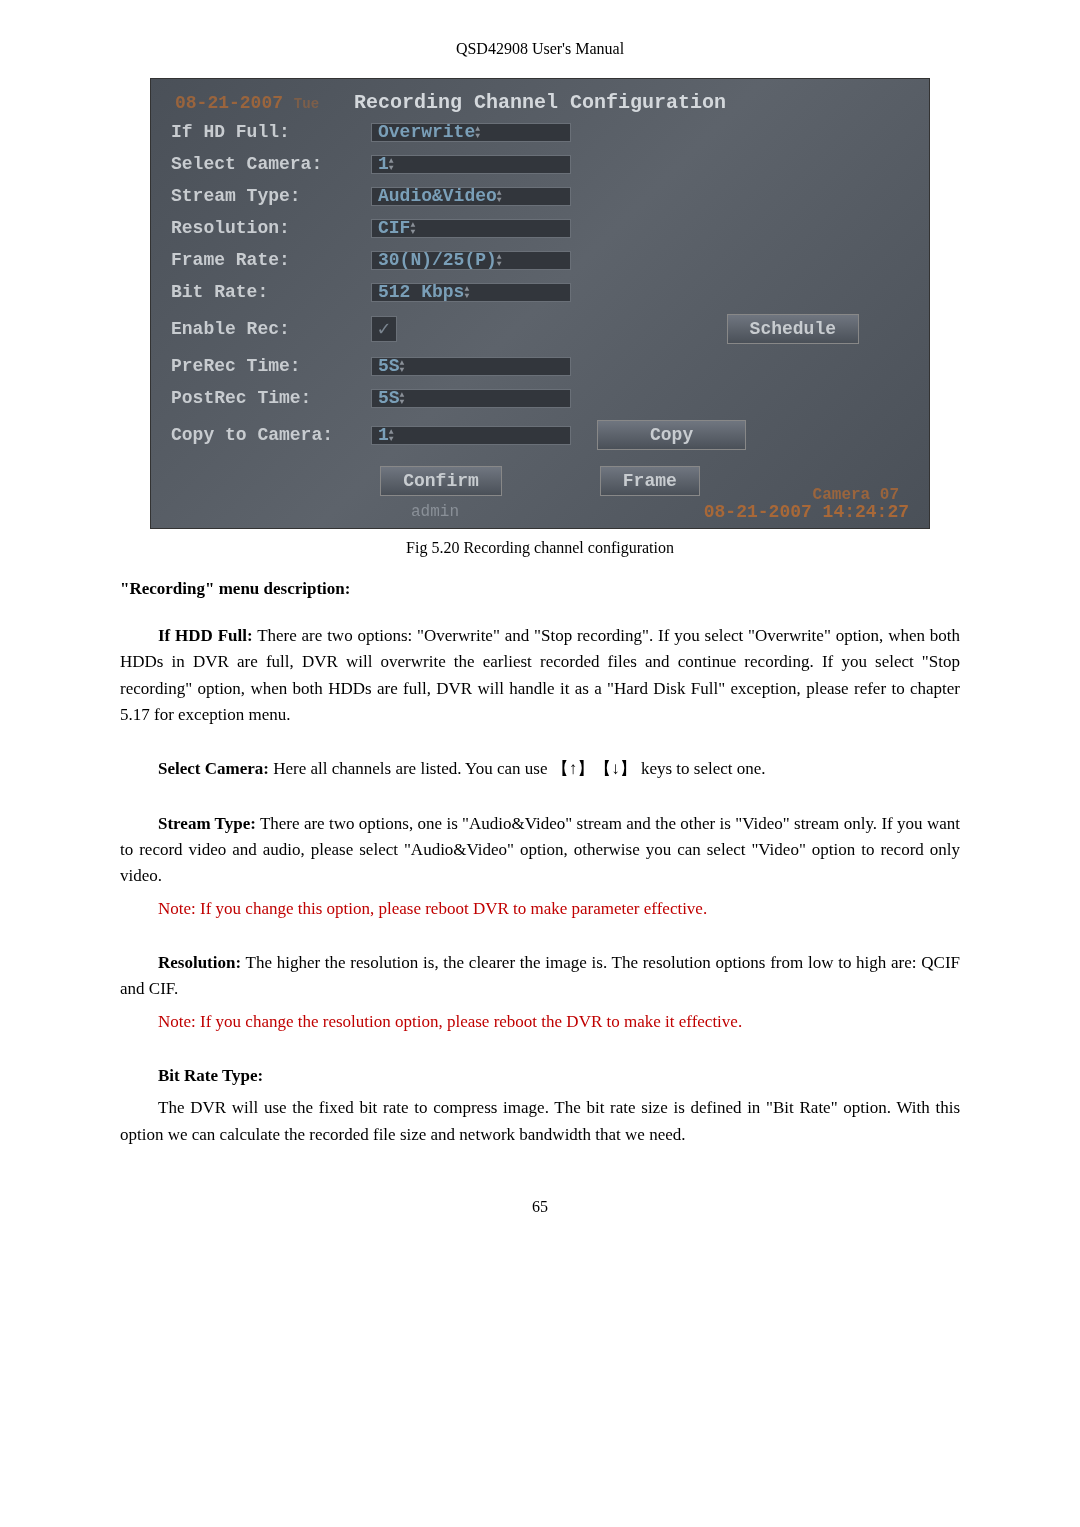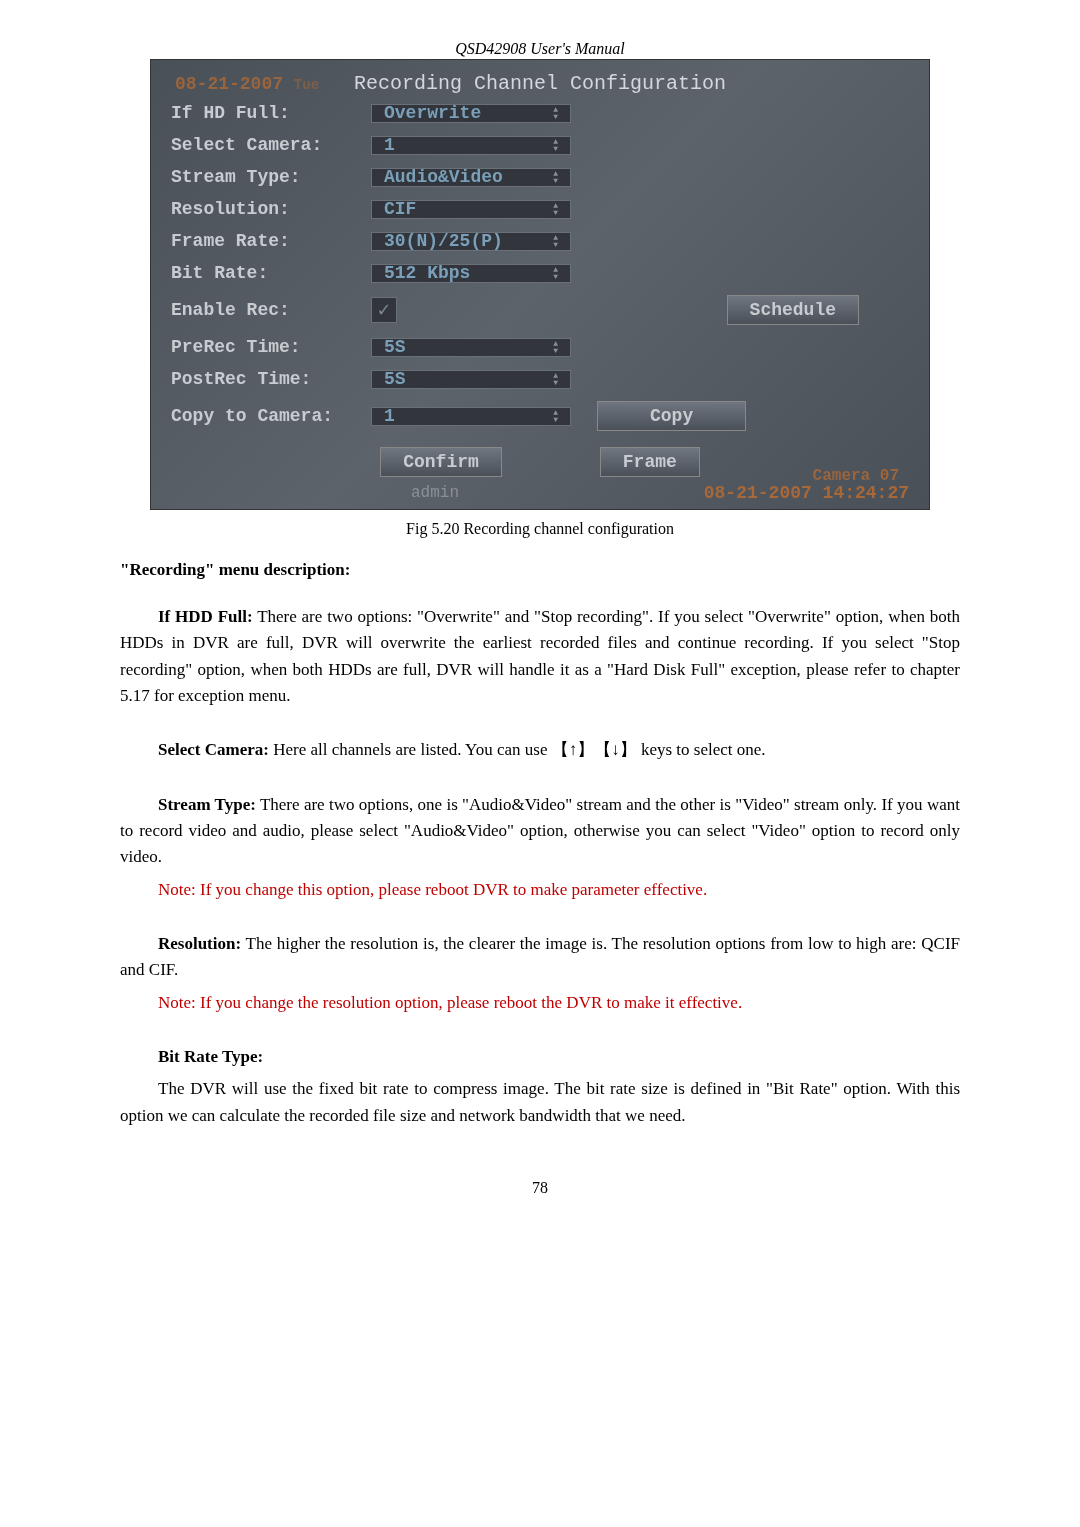--- a/index.html
+++ b/index.html
@@ -7,38 +7,37 @@
       width: 1080px;
       margin: 0 auto;
       font-family: "Times New Roman", serif;
       background: #fff;
       color: #000;
       padding: 40px 120px 60px 120px;
     }
     .header-title {
       text-align: center;
       font-size: 16px;
-      margin-bottom: 1px;
-      font-style: italic;
+      margin-bottom: 20px;
     }
     .screenshot-container {
       border: 1px solid #333;
       background: #5a5f66;
       background-image: linear-gradient(135deg, #4a5058 0%, #5d636b 50%, #4a5058 100%);
       padding: 12px 20px 6px 20px;
       position: relative;
       width: 780px;
       margin: 0 auto;
     }
     .screen-title {
       text-align: center;
       color: #d4d8dc;
       font-family: "Courier New", monospace;
       font-size: 20px;
-      font-weight: normal;
+      font-weight: bold;
       margin-bottom: 8px;
     }
     .overlay-date-top {
       position: absolute;
       top: 14px;
       left: 24px;
       color: #a86838;
       font-family: "Courier New", monospace;
       font-size: 18px;
       font-weight: bold;
@@ -59,24 +58,23 @@
     }
     .form-select {
       background: #32363c;
       color: #7a9fb8;
       font-family: "Courier New", monospace;
       font-size: 18px;
       font-weight: bold;
       border: 1px solid #6a7078;
       width: 200px;
       height: 19px;
-      padding: 2px 12px;
-      display: flex;
-      align-items: center;
-      justify-content: space-between;
+      padding: 2px 6px;
+      display: flex;
+      align-items: center;
     }
     .spinner-icons {
       display: flex;
       flex-direction: column;
       gap: 1px;
       font-size: 8px;
       color: #8a9098;
       line-height: 7px;
     }
     .checkbox {
@@ -287,13 +285,13 @@
 <p class="para para-indent red">Note: If you change this option, please reboot DVR to make parameter effective.</p>
 
 <p class="para para-indent mb-small">
   <span class="bold">Resolution:</span><span> The higher the resolution is, the clearer the image is. The resolution options from low to high are: QCIF and CIF.</span>
 </p>
 <p class="para para-indent red">Note: If you change the resolution option, please reboot the DVR to make it effective.</p>
 
 <p class="para para-indent mb-small bold">Bit Rate Type:</p>
 <p class="para para-indent">The DVR will use the fixed bit rate to compress image. The bit rate size is defined in "Bit Rate" option. With this option we can calculate the recorded file size and network bandwidth that we need.</p>
 
-<div class="page-num">78</div>
+<div class="page-num">65</div>
 
 </body></html>

